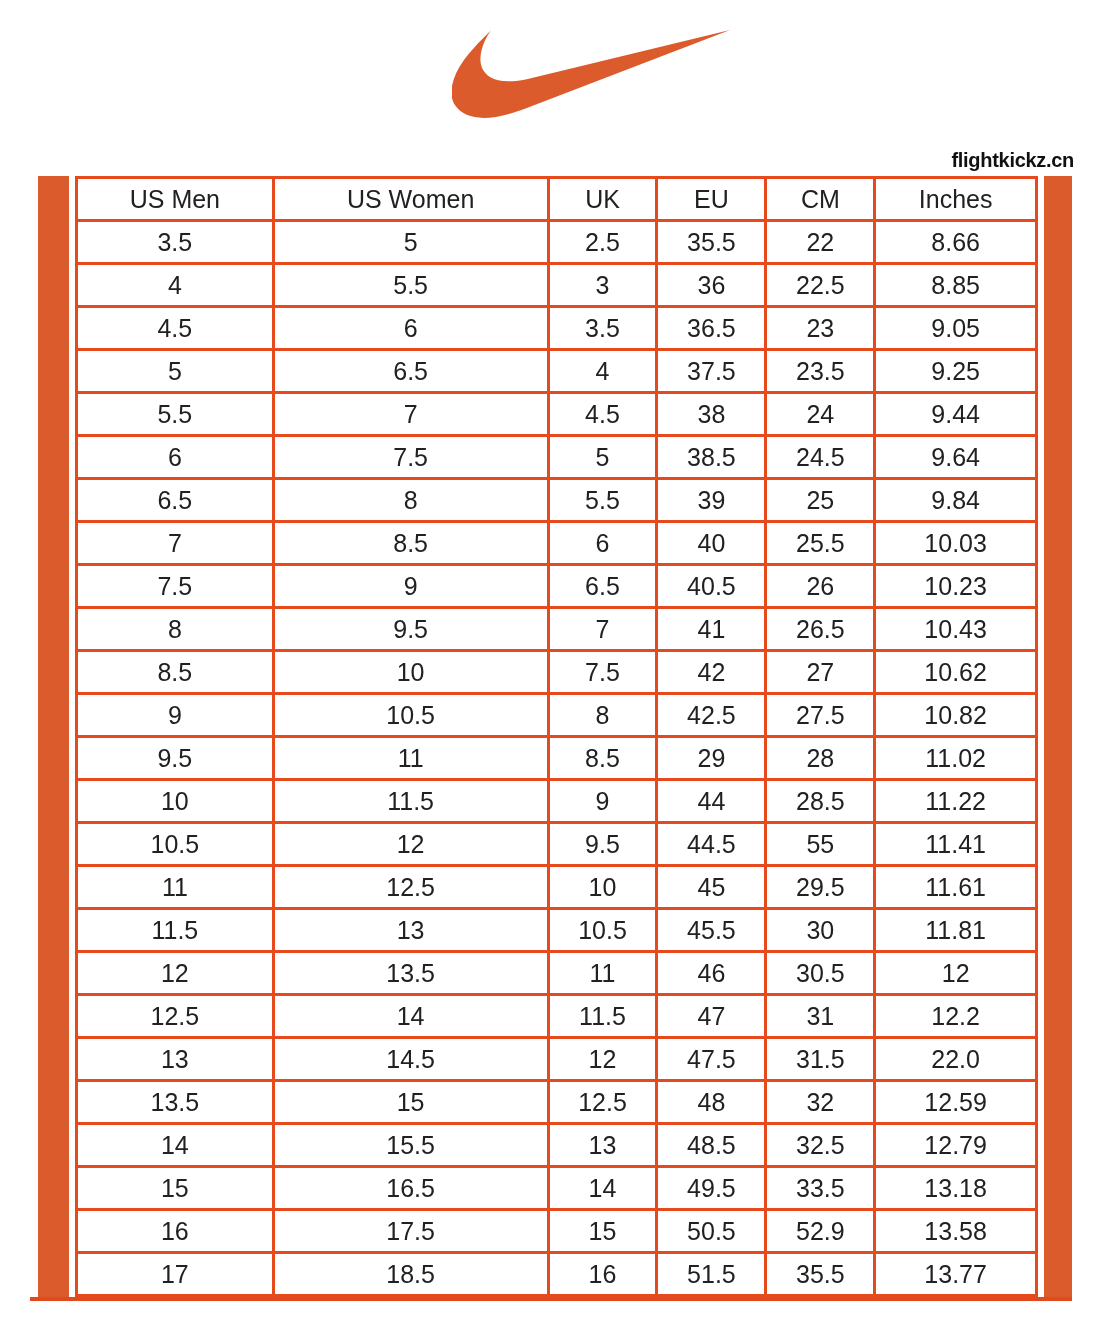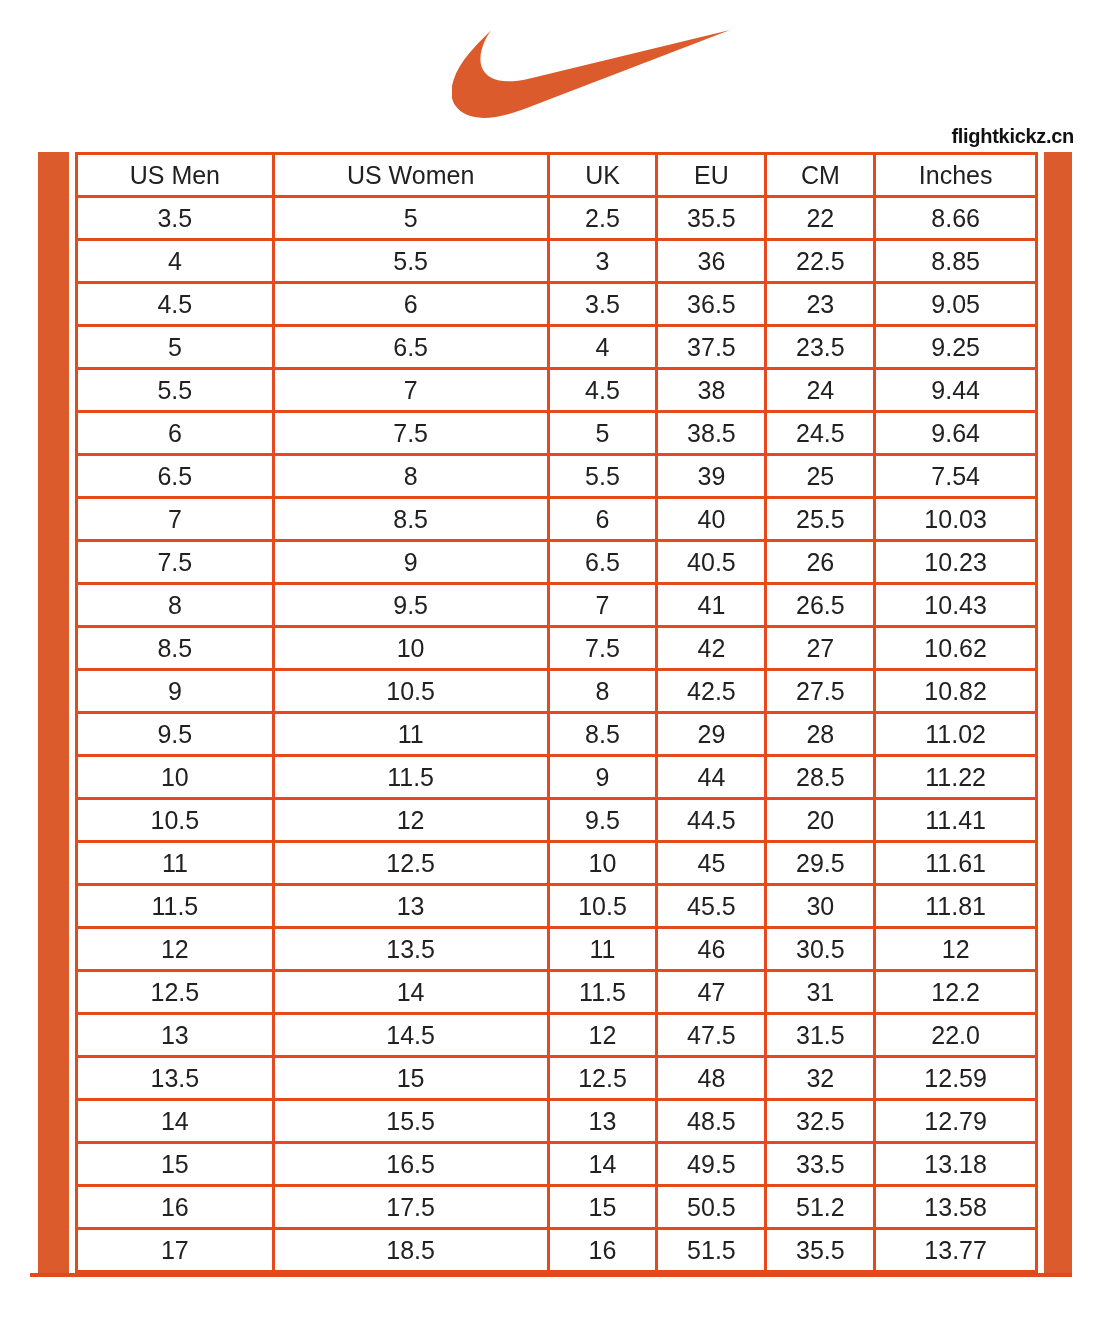--- a/index.html
+++ b/index.html
@@ -13,21 +13,21 @@
     overflow: hidden;
   }
   .page {
     position: relative;
     width: 1100px;
     height: 1337px;
   }
   
   .header {
     position: relative;
-    height: 152px;
+    height: 176px;
   }
   .swoosh {
     position: absolute;
     left: 452px;
     top: 28px;
     width: 278px;
     height: 92px;
   }
   .brand {
     position: absolute;
@@ -152,21 +152,21 @@
             <td>38.5</td>
             <td>24.5</td>
             <td>9.64</td>
           </tr>
           <tr>
             <td>6.5</td>
             <td>8</td>
             <td>5.5</td>
             <td>39</td>
             <td>25</td>
-            <td>7.54</td>
+            <td>9.84</td>
           </tr>
           <tr>
             <td>7</td>
             <td>8.5</td>
             <td>6</td>
             <td>40</td>
             <td>25.5</td>
             <td>10.03</td>
           </tr>
           <tr>
@@ -215,21 +215,21 @@
             <td>9</td>
             <td class="eu-raised">44</td>
             <td>28.5</td>
             <td>11.22</td>
           </tr>
           <tr>
             <td>10.5</td>
             <td>12</td>
             <td>9.5</td>
             <td class="eu-raised">44.5</td>
-            <td>20</td>
+            <td>55</td>
             <td>11.41</td>
           </tr>
           <tr>
             <td>11</td>
             <td>12.5</td>
             <td>10</td>
             <td class="eu-raised">45</td>
             <td>29.5</td>
             <td>11.61</td>
           </tr>
@@ -287,21 +287,21 @@
             <td>14</td>
             <td class="eu-raised">49.5</td>
             <td>33.5</td>
             <td>13.18</td>
           </tr>
           <tr>
             <td>16</td>
             <td>17.5</td>
             <td>15</td>
             <td class="eu-raised">50.5</td>
-            <td>51.2</td>
+            <td>52.9</td>
             <td>13.58</td>
           </tr>
           <tr>
             <td>17</td>
             <td>18.5</td>
             <td>16</td>
             <td class="eu-raised">51.5</td>
             <td>35.5</td>
             <td>13.77</td>
           </tr>

